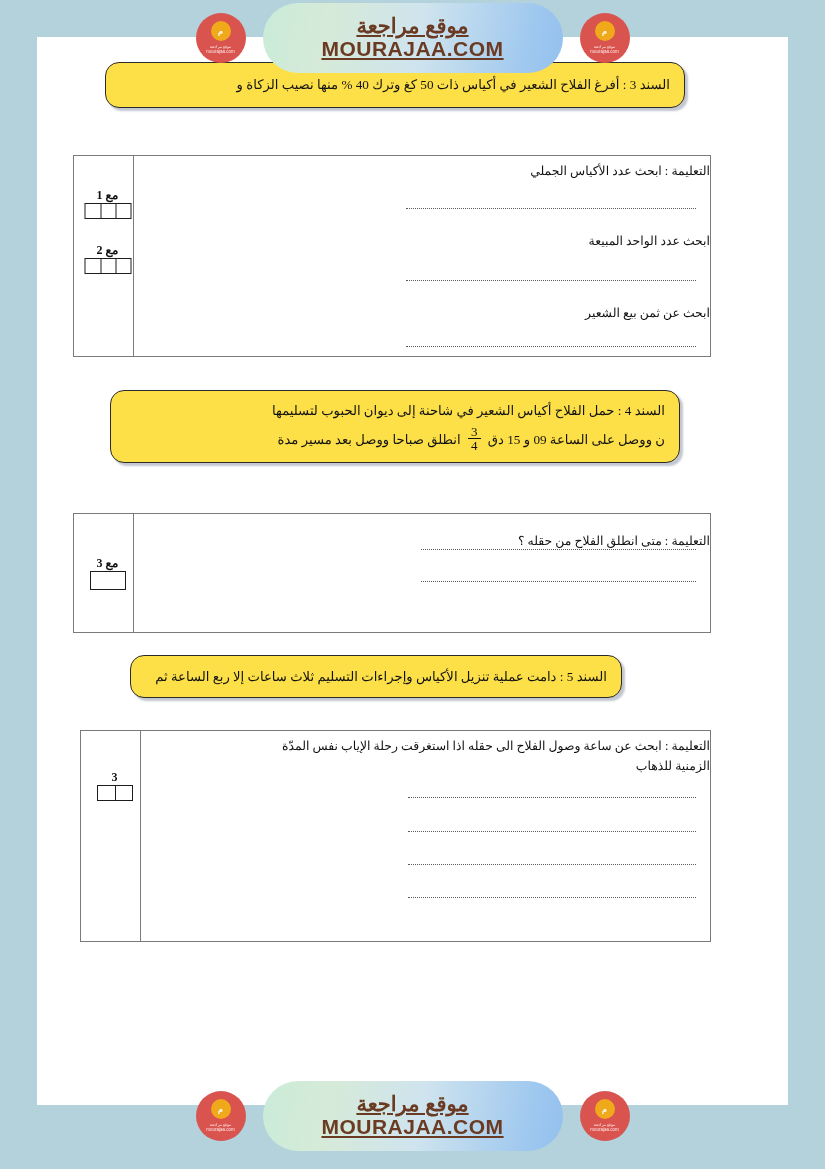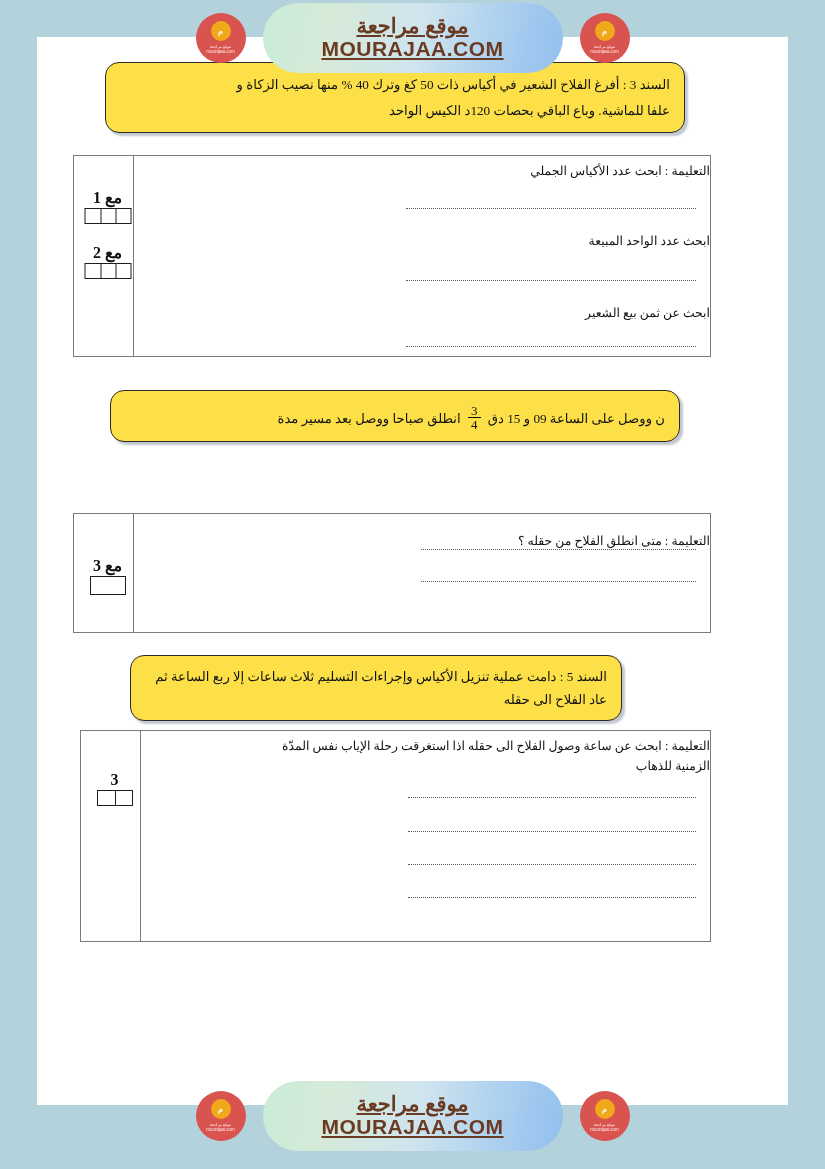--- a/index.html
+++ b/index.html
@@ -200,21 +200,21 @@
 
   
   .score-group {
     position: absolute;
     left: 50%;
     transform: translateX(-50%);
     text-align: center;
     direction: rtl;
   }
   .score-label {
-    font-size: 16px;
+    font-size: 12px;
     font-weight: bold;
     color: #111;
     line-height: 1.1;
     margin-bottom: 1px;
     direction: rtl;
   }
   .score-cells {
     display: flex;
     flex-direction: row;
     border: 1.1px solid #1d1d1d;
@@ -254,21 +254,20 @@
       <div class="logo-sub">
         <span class="ar">موقع مراجعة</span>
         <span>mourajaa.com</span>
       </div>
     </div>
   </div>
 </div>
 
 <div class="prompt-box" style="left:105px; top:62px; width:580px;">
   <span class="prompt-line">السند 3 : أفرغ الفلاح الشعير في أكياس ذات 50 كغ وترك  40 % منها نصيب الزكاة و</span>
-  <span class="prompt-line">علفا للماشية. وباع الباقي بحصات 120د الكيس الواحد</span>
 </div>
 
 <div class="answer-table" style="left:73px; top:155px; width:638px; height:202px;">
   <div class="answer-main">
     <div class="task-text" style="top:6px;">التعليمة  : ابحث عدد الأكياس الجملي</div>
     <div class="dotline" style="right:14px; top:52px; width:290px;"></div>
 
     <div class="task-text" style="top:76px;">ابحث عدد الواحد المبيعة</div>
     <div class="dotline" style="right:14px; top:124px; width:290px;"></div>
 
@@ -291,20 +290,21 @@
       <div class="score-cells" style="height:16px;">
         <div class="cell" style="width:15px;"></div>
         <div class="cell" style="width:15px;"></div>
         <div class="cell" style="width:15px;"></div>
       </div>
     </div>
   </div>
 </div>
 
 <div class="prompt-box" style="left:110px; top:390px; width:570px; line-height:1.6;">
+  <span class="prompt-line">السند 4 : حمل الفلاح أكياس الشعير في شاحنة إلى ديوان الحبوب لتسليمها</span>
   <span class="prompt-line" style="margin-top:4px;">
     <span>ن ووصل على الساعة 09 و 15 دق</span>
     <span class="frac">
       <span class="num">3</span>
       <span class="den">4</span>
     </span>
     <span>انطلق صباحا ووصل بعد مسير مدة</span>
   </span>
 </div>
 
@@ -320,21 +320,20 @@
       <div class="score-label">مع 3</div>
       <div class="score-cells" style="height:19px;">
         <div class="cell" style="width:34px;"></div>
       </div>
     </div>
   </div>
 </div>
 
 <div class="prompt-box" style="left:130px; top:655px; width:492px; line-height:1.75;">
   <span class="prompt-line">السند 5 : دامت عملية تنزيل  الأكياس وإجراءات  التسليم  ثلاث ساعات إلا ربع الساعة  ثم</span>
-  <span class="prompt-line">عاد الفلاح الى حقله</span>
 </div>
 
 <div class="answer-table" style="left:80px; top:730px; width:631px; height:212px;">
   <div class="answer-main">
     <div class="task-text" style="top:6px; padding-left:22px;">التعليمة  : ابحث عن ساعة وصول الفلاح الى حقله اذا استغرقت رحلة الإياب نفس المدّة</div>
     <div class="task-text" style="top:26px; padding-left:22px;">الزمنية للذهاب</div>
     <div class="dotline" style="right:14px; top:66px; width:288px;"></div>
     <div class="dotline" style="right:14px; top:100px; width:288px;"></div>
     <div class="dotline" style="right:14px; top:133px; width:288px;"></div>
     <div class="dotline" style="right:14px; top:166px; width:288px;"></div>

